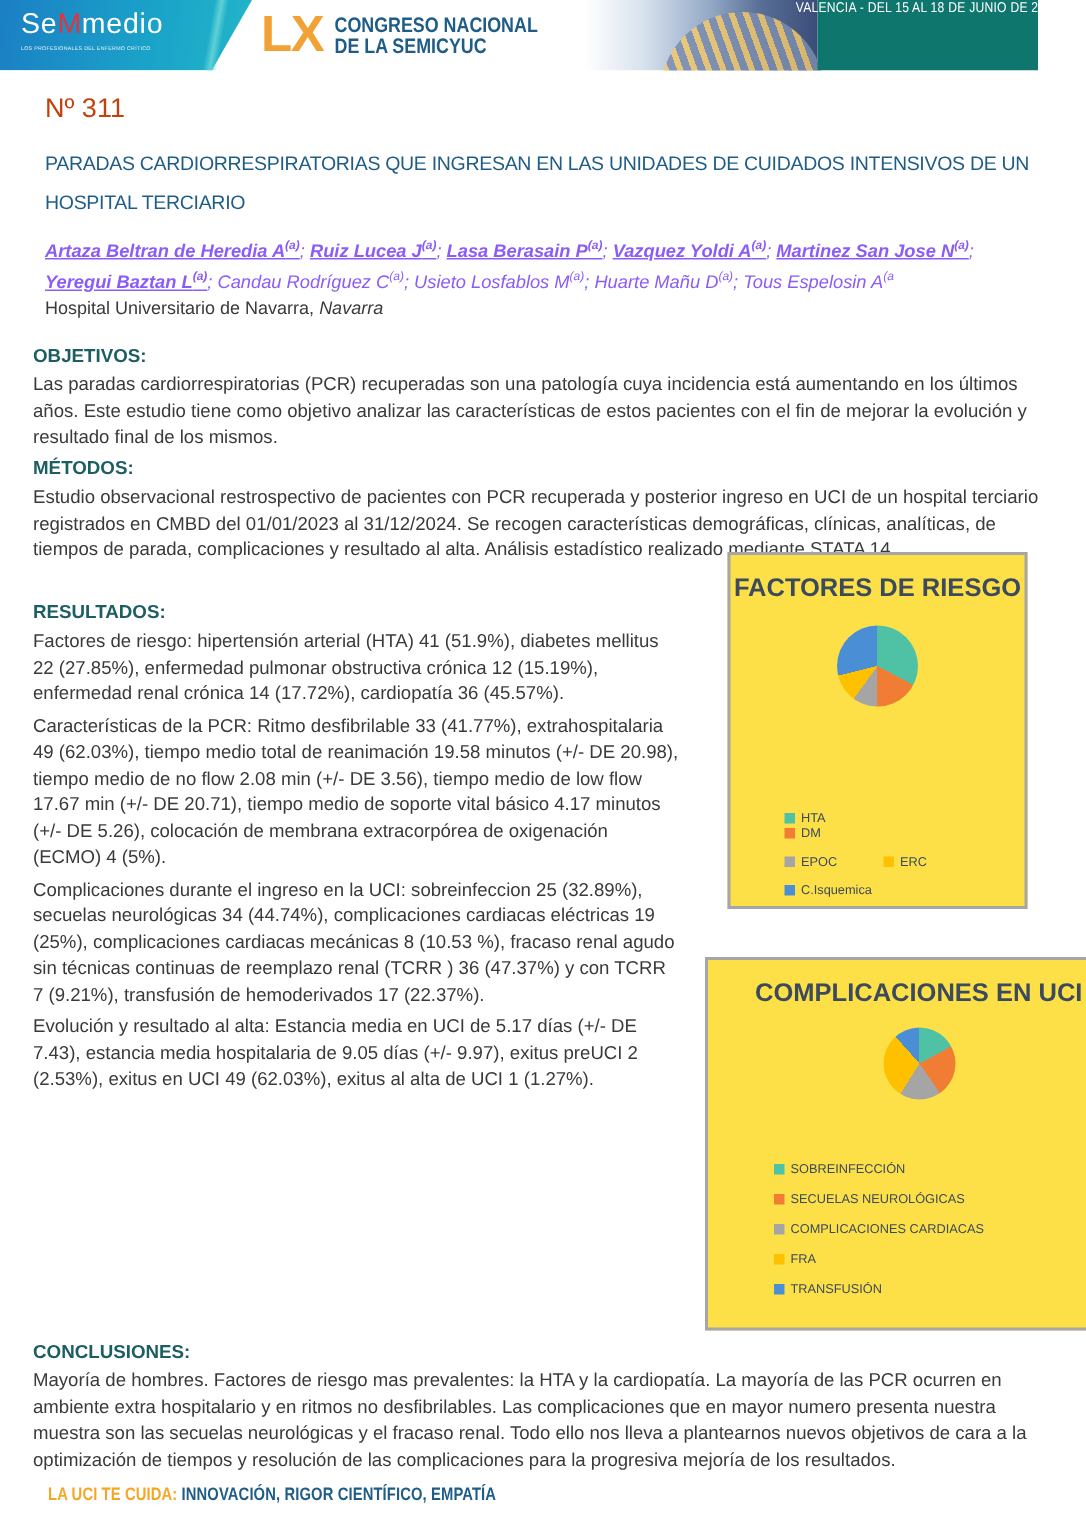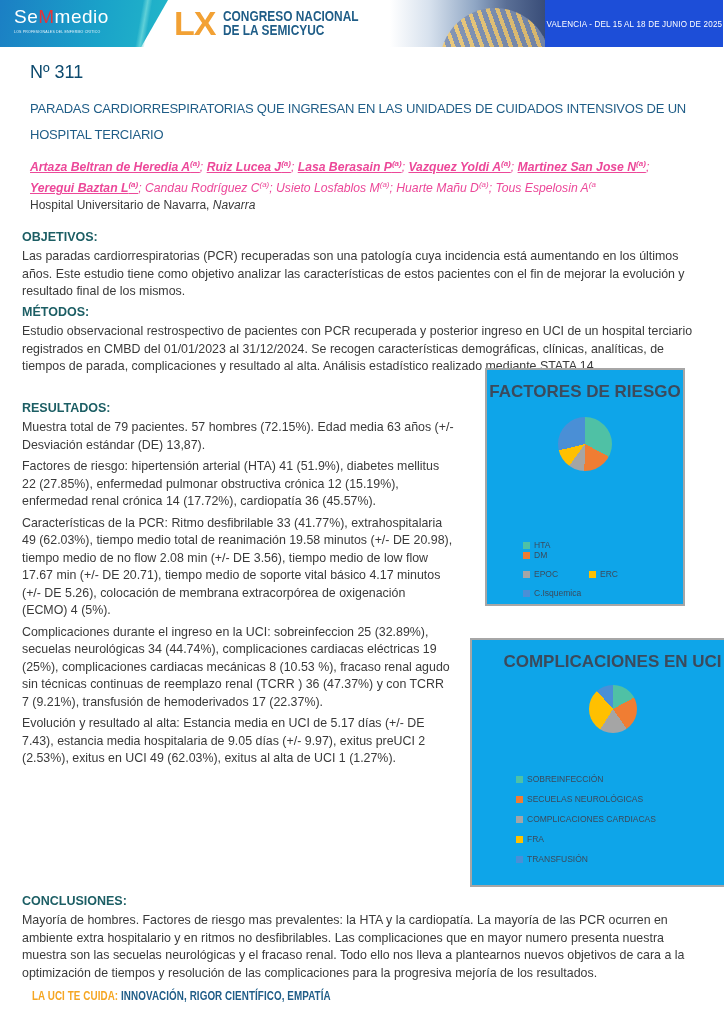--- a/index.html
+++ b/index.html
@@ -17,39 +17,39 @@
   .logo-word { font-size: 19px; letter-spacing: 0.5px; font-family: "Liberation Sans", sans-serif; }
   .logo-word .red { color: #e4343a; }
   .logo-sub { font-size: 3.5px; letter-spacing: 0.2px; margin-top: 2px; color: #e6f3fb; }
   .congress { position: absolute; left: 174px; top: 6px; display: flex; align-items: center; }
   .lx { color: #f2a134; font-size: 34px; font-weight: bold; font-family: "Liberation Sans Narrow", "Liberation Sans", sans-serif; line-height: 34px; letter-spacing: -1px; }
   .congress-text { margin-left: 8px; color: #1f5d87; font-size: 14px; line-height: 14px; font-weight: bold; transform: scaleX(0.85); transform-origin: left; }
   .banner-photo { position: absolute; left: 390px; top: 0; width: 155px; height: 47px;
     background: linear-gradient(90deg, #ffffff 0%, #d8e2ee 25%, #8fa6c4 55%, #5a6f96 75%, #394d78 100%); }
   .dome { position: absolute; left: 440px; top: 8px; width: 110px; height: 60px; border-radius: 55px 55px 0 0;
     background: repeating-linear-gradient(70deg, #f2c86b 0 4px, #7a8cae 4px 9px); opacity: 0.85; }
-  .banner-right { position: absolute; left: 545px; top: 0; width: 178px; height: 47px; background: #1d4ed8; display: flex; align-items: center; justify-content: center; }
+  .banner-right { position: absolute; left: 545px; top: 0; width: 147px; height: 47px; background: #0f766e; display: flex; justify-content: center; }
   .banner-date { color: #ffffff; font-size: 9.5px; letter-spacing: 0.2px; transform: scaleX(0.85); white-space: nowrap; }
 
   
-  .number { position: absolute; left: 30px; top: 62px; color: #0c4a6e; font-size: 18px; }
+  .number { position: absolute; left: 30px; top: 62px; color: #c2410c; font-size: 18px; }
   .title { position: absolute; left: 30px; top: 96px; width: 660px; color: #1f5d87; font-size: 13px; line-height: 26px; letter-spacing: -0.2px; }
-  .authors { position: absolute; left: 30px; top: 155px; width: 650px; font-size: 12.2px; line-height: 17px; font-style: italic; color: #ec4899; }
+  .authors { position: absolute; left: 30px; top: 155px; width: 650px; font-size: 12.2px; line-height: 17px; font-style: italic; color: #8b5cf6; }
   .authors .u { text-decoration: underline; font-weight: bold; }
   .authors sup { font-size: 8px; }
   .hospital { position: absolute; left: 30px; top: 198px; font-size: 12px; color: #3a3a3a; }
   .hospital i { font-style: italic; }
 
   .sec-head { position: absolute; left: 22px; color: #1c5e64; font-size: 12.5px; font-weight: bold; }
   .sec-body { position: absolute; left: 22px; font-size: 12.4px; line-height: 17.5px; color: #3a3a3a; }
 
   .res-para { margin-bottom: 4px; }
 
   
-  .chart-box { position: absolute; background: #0ea5e9; border: 2px solid #a6a6a6; }
+  .chart-box { position: absolute; background: #fde047; border: 2px solid #a6a6a6; }
   .chart-title { color: #3b4a5c; font-weight: bold; text-align: center; font-size: 17px; line-height: 23px; }
   .pie { border-radius: 50%; }
   .legend-item { display: flex; align-items: center; font-size: 8.5px; color: #3b4a5c; }
   .swatch { width: 7px; height: 7px; margin-right: 4px; display: inline-block; }
 
   .footer-tag { position: absolute; left: 32px; top: 989px; font-size: 12px; font-weight: bold; letter-spacing: 0.1px; transform: scaleX(0.82); transform-origin: left; white-space: nowrap; }
   .footer-tag .o { color: #f5a623; }
   .footer-tag .b { color: #1f5d87; }
 </style>
 </head>
@@ -98,21 +98,20 @@
 </div>
 
 <div class="sec-head" style="top:230px;">OBJETIVOS:</div>
 <div class="sec-body" style="top:248px; width:680px;">Las paradas cardiorrespiratorias (PCR) recuperadas son una patología cuya incidencia está aumentando en los últimos años. Este estudio tiene como objetivo analizar las características de estos pacientes con el fin de mejorar la evolución y resultado final de los mismos.</div>
 
 <div class="sec-head" style="top:305px;">MÉTODOS:</div>
 <div class="sec-body" style="top:323px; width:682px;">Estudio observacional restrospectivo de pacientes con PCR recuperada y posterior ingreso en UCI de un hospital terciario registrados en CMBD del 01/01/2023 al 31/12/2024. Se recogen características demográficas, clínicas, analíticas, de tiempos de parada, complicaciones y resultado al alta. Análisis estadístico realizado mediante STATA 14.</div>
 
 <div class="sec-head" style="top:401px;">RESULTADOS:</div>
 <div class="sec-body" style="top:419px; width:432px;">
-  <p class="res-para">Muestra total de 79 pacientes. 57 hombres (72.15%). Edad media 63 años (+/- Desviación estándar (DE) 13,87).</p>
   <p class="res-para">Factores de riesgo: hipertensión arterial (HTA) 41 (51.9%), diabetes mellitus 22 (27.85%), enfermedad pulmonar obstructiva crónica 12 (15.19%), enfermedad renal crónica 14 (17.72%), cardiopatía 36 (45.57%).</p>
   <p class="res-para">Características de la PCR: Ritmo desfibrilable 33 (41.77%), extrahospitalaria 49 (62.03%), tiempo medio total de reanimación 19.58 minutos (+/- DE 20.98), tiempo medio de no flow 2.08 min (+/- DE 3.56), tiempo medio de low flow 17.67 min (+/- DE 20.71), tiempo medio de soporte vital básico 4.17 minutos (+/- DE 5.26), colocación de membrana extracorpórea de oxigenación (ECMO) 4 (5%).</p>
   <p class="res-para">Complicaciones durante el ingreso en la UCI: sobreinfeccion 25 (32.89%), secuelas neurológicas 34 (44.74%), complicaciones cardiacas eléctricas 19 (25%), complicaciones cardiacas mecánicas 8 (10.53 %), fracaso renal agudo sin técnicas continuas de reemplazo renal (TCRR ) 36 (47.37%) y con TCRR 7 (9.21%), transfusión de hemoderivados 17 (22.37%).</p>
   <p class="res-para">Evolución y resultado al alta: Estancia media en UCI de 5.17 días (+/- DE 7.43), estancia media hospitalaria de 9.05 días (+/- 9.97), exitus preUCI 2 (2.53%), exitus en UCI 49 (62.03%), exitus al alta de UCI 1 (1.27%).</p>
 </div>
 
 <div class="chart-box" style="left:485px; top:368px; width:200px; height:238px;">
   <div class="chart-title" style="margin-top:10px;">FACTORES DE RIESGO</div>
   <div style="display:flex; justify-content:center; margin-top:14px;">
     <div class="pie" id="pie1" style="width: 54px; height: 54px; background: conic-gradient(rgb(79, 193, 165) 0deg, rgb(79, 193, 165) 118.08deg, rgb(240, 125, 51) 118.08deg, rgb(240, 125, 51) 181.44deg, rgb(165, 165, 165) 181.44deg, rgb(165, 165, 165) 216deg, rgb(255, 192, 0) 216deg, rgb(255, 192, 0) 256.32deg, rgb(74, 143, 214) 256.32deg, rgb(74, 143, 214) 360deg);"></div>

